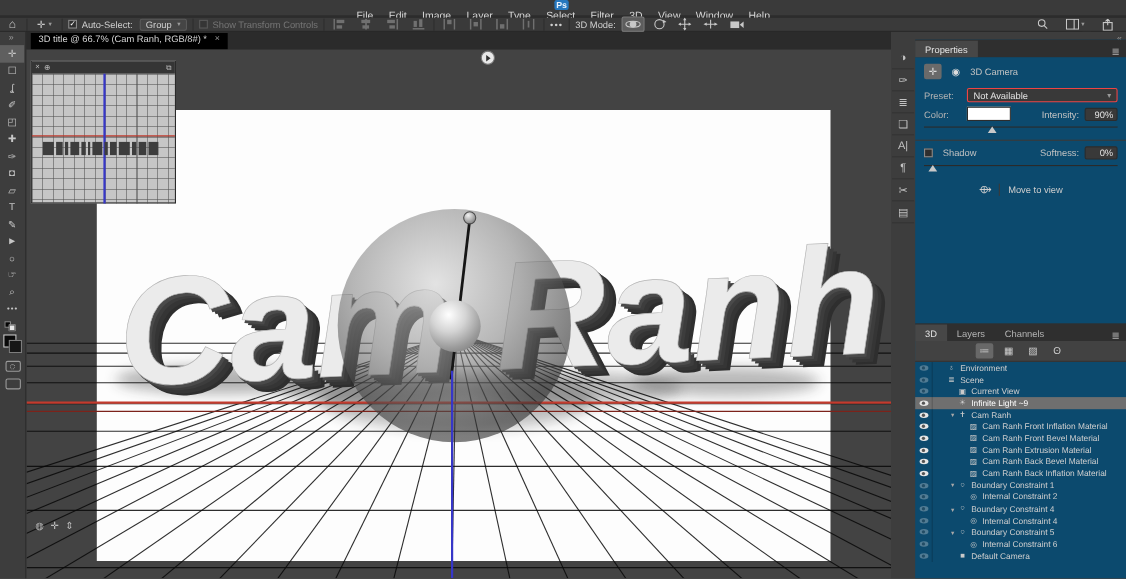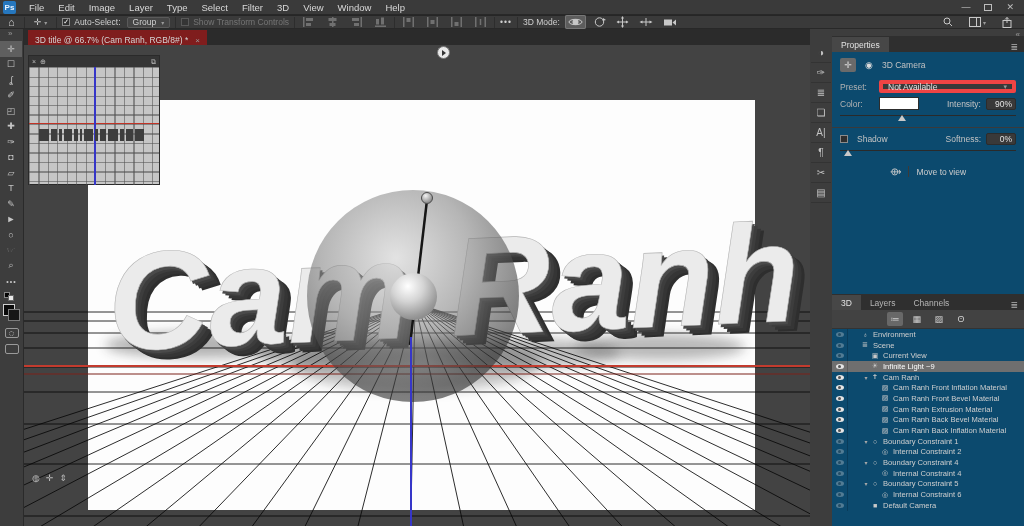--- a/index.html
+++ b/index.html
@@ -1,40 +1,40 @@
 <!DOCTYPE html>
 <html><head>
 <meta charset="utf-8">
 <style>
   *{margin:0;padding:0;box-sizing:border-box;font-family:"Liberation Sans",sans-serif;}
   html,body{width:1024px;height:526px;overflow:hidden;background:#262626;}
   #app{position:relative;width:1024px;height:526px;color:#d6d6d6;}
 
   
-  #titlebar{position:absolute;left:0;top:0;width:1024px;height:15px;background:#3a3a3a;border-bottom:1px solid #282828;display:flex;align-items:center;font-size:9.5px;}
+  #titlebar{position:absolute;left:0;top:0;width:1024px;height:15px;background:#3a3a3a;border-bottom:1px solid #282828;display:flex;align-items:center;font-size:9.5px;flex-direction:column;}
   #ps-logo{width:13px;height:13px;background:#2677be;color:#eaf4ff;border-radius:2px;font-size:8px;font-weight:bold;display:flex;align-items:center;justify-content:center;margin:0 6px 0 3px;}
   .menu-item{padding:0 7px;color:#d9d9d9;cursor:default;text-align:center;}
   #win-controls{margin-left:auto;display:flex;align-items:center;gap:14px;padding-right:10px;color:#bdbdbd;font-size:9px;}
   .win-restore{width:8px;height:7px;border:1px solid #bdbdbd;display:inline-block;}
 
   
   #optionsbar{position:absolute;left:0;top:16px;width:1024px;height:13px;background:#3a3a3a;border-bottom:1px solid #282828;display:flex;align-items:center;font-size:8.5px;color:#cfcfcf;}
   .sep{width:1px;height:11px;background:#2d2d2d;margin:0 5px;}
   .opt-icon{color:#c8c8c8;font-size:9px;padding:0 4px;display:flex;align-items:center;}
   .checkbox{width:8px;height:8px;border:1px solid #8b8b8b;background:#2e2e2e;display:inline-flex;align-items:center;justify-content:center;font-size:7px;color:#fff;margin-right:4px;}
   .checkbox.checked::after{content:"✓";}
   .dropdown-btn{background:#454545;border:1px solid #5a5a5a;border-radius:2px;padding:0 5px;height:11px;display:flex;align-items:center;gap:5px;}
   .disabled{opacity:.38;}
   .icon-btn{display:flex;align-items:center;justify-content:center;padding:1px 3px;border-radius:2px;}
   .icon-btn.selected{background:#5d5d5d;box-shadow:inset 0 0 0 1px #777;}
   #optionsbar .right{margin-left:auto;display:flex;align-items:center;gap:8px;padding-right:8px;}
 
   
   #tabstrip{position:absolute;left:24px;top:29px;width:786px;height:16px;background:#2b2b2b;display:flex;align-items:flex-end;}
-  #doc-tab{background:#7f1d1d;height:15px;display:flex;align-items:flex-end;padding:0 7px;font-size:8.5px;color:#d4d4d4;gap:7px;margin-left:4px;}
+  #doc-tab{background:#000000;height:15px;display:flex;align-items:flex-start;padding:0 7px;font-size:8.5px;color:#d4d4d4;gap:7px;margin-left:4px;}
   #doc-tab .close{color:#9a9a9a;font-size:8px;}
 
   
   #toolbar{position:absolute;left:0;top:29px;width:24px;height:497px;background:#3d3d3d;border-right:1px solid #2a2a2a;display:flex;flex-direction:column;align-items:center;}
   #toolbar .collapse{font-size:8px;color:#9a9a9a;height:12px;align-self:flex-start;padding-left:8px;}
   .tool{width:22px;height:15.5px;display:flex;align-items:center;justify-content:center;font-size:9px;color:#c6c6c6;}
   .tool.selected{background:#5f5f5f;}
   #swatch-mini{position:relative;width:12px;height:10px;margin-top:3px;align-self:flex-start;margin-left:4px;}
   #swatch-mini .b{position:absolute;left:0;top:0;width:6px;height:6px;background:#050505;border:1px solid #888;}
   #swatch-mini .w{position:absolute;left:4px;top:3px;width:6px;height:6px;background:#e8e8e8;border:1px solid #666;}
@@ -81,21 +81,21 @@
   .panel-menu{margin-left:auto;padding-right:6px;color:#b5b5b5;font-size:9px;}
 
   
   #properties-panel{top:7px;height:258px;}
   #props-body{padding:6px 8px 0 8px;font-size:8.5px;color:#c3c3c3;}
   .props-header{display:flex;align-items:center;gap:5px;margin-bottom:8px;}
   .props-header .hbtn{width:16px;height:14px;display:flex;align-items:center;justify-content:center;border-radius:2px;font-size:9px;color:#ddd;}
   .props-header .hbtn.selected{background:#6a6a6a;}
   .prop-row{display:flex;align-items:center;margin-bottom:4px;gap:5px;}
   .prop-label{width:34px;color:#b3b3b3;flex:none;}
-  .select-box{flex:1;background:#393939;border:4px solid #ef4444;border-radius:2px;height:13px;display:flex;align-items:center;padding:0 5px;color:#e2e2e2;}
+  .select-box{flex:1;background:#393939;border:1px solid #ef4444;border-radius:2px;height:13px;display:flex;align-items:center;padding:0 5px;color:#e2e2e2;}
   .select-box .arrow{margin-left:auto;color:#9a9a9a;font-size:7px;}
   .color-swatch{width:40px;height:13px;background:#ffffff;border:1px solid #2c2c2c;}
   .value-box{width:30px;height:12px;background:#393939;border:1px solid #2c2c2c;border-radius:2px;display:flex;align-items:center;justify-content:flex-end;padding:0 3px;color:#e2e2e2;}
   .slider{position:relative;height:9px;margin:1px 0 4px 0;}
   .slider .track{position:absolute;left:0;right:0;top:1px;height:1px;background:#2a2a2a;}
   .slider .thumb{position:absolute;top:1px;width:0;height:0;border-left:4px solid transparent;border-right:4px solid transparent;border-bottom:6px solid #c9c9c9;}
   .props-divider{height:1px;background:#3a3a3a;margin:4px -8px 5px -8px;}
   .mtv-row{display:flex;align-items:center;justify-content:center;gap:7px;margin-top:8px;color:#cdcdcd;}
   .mtv-sep{width:1px;height:11px;background:#3a3a3a;}
 

